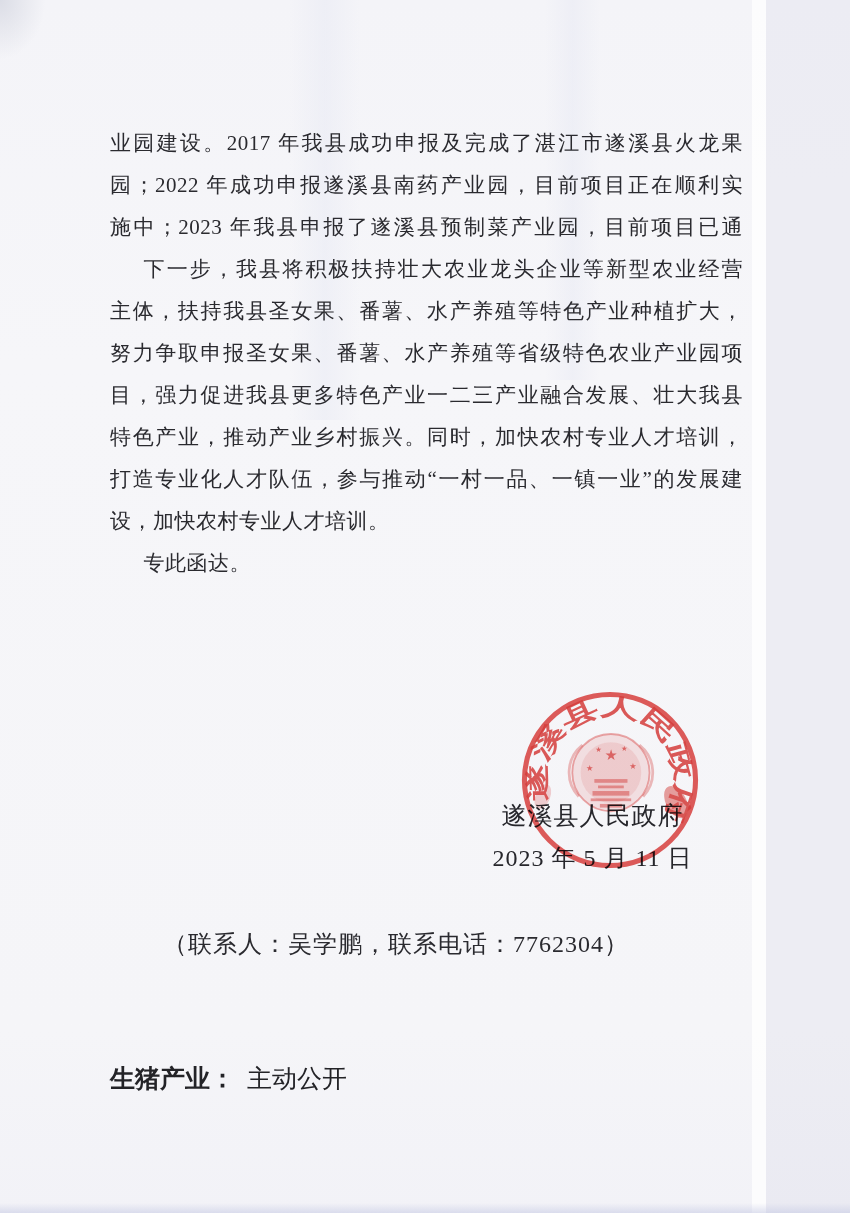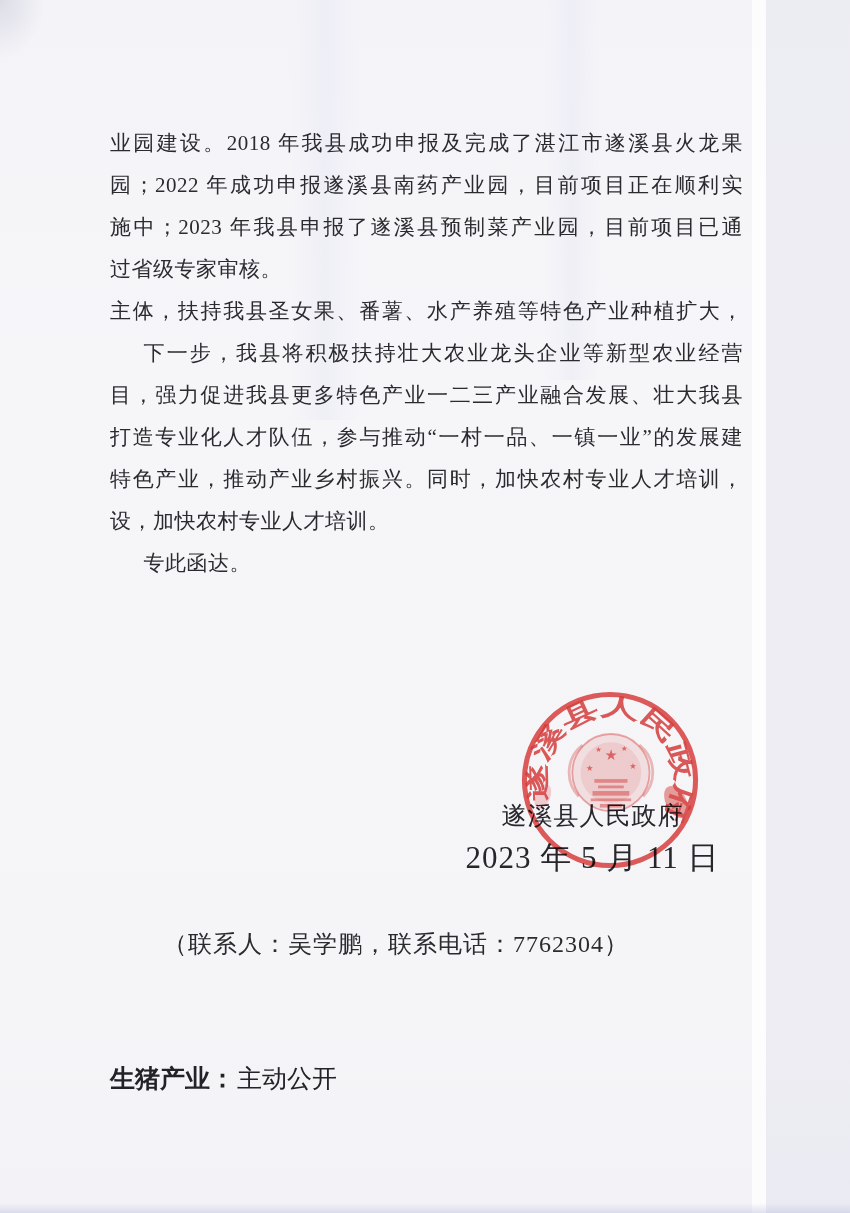--- a/index.html
+++ b/index.html
@@ -38,33 +38,33 @@
   .line { width: 100%; }
   .line.justify { text-align: justify; text-align-last: justify; }
   .line.indent { text-indent: 1.6em; }
 
   
   .signature {
     position: absolute; left: 455px; top: 801px; width: 275px;
     text-align: center; color: #26262b; z-index: 2;
   }
   .sig-name { font-size: 25px; line-height: 30px; letter-spacing: 1px; }
-  .sig-date { font-size: 31px; line-height: 30px; margin-top: 12px; letter-spacing: 1px; }
+  .sig-date { font-size: 24px; line-height: 30px; margin-top: 12px; letter-spacing: 1px; }
 
   
   .contact-line {
     position: absolute; left: 163px; top: 928px;
     font-size: 24px; color: #2a2a2f; letter-spacing: 1px; text-align: right;
   }
   .footer-line {
     position: absolute; left: 110px; top: 1062px;
     font-size: 25px; color: #232327;
   }
   .footer-label { font-weight: bold; font-family: "Liberation Sans", "DejaVu Sans", sans-serif; }
-  .footer-value { margin-left: 2px; }
+  .footer-value { margin-left: 12px; }
 
   
   .seal {
     position: absolute; left: 518px; top: 688px; width: 184px; height: 184px;
     z-index: 3; mix-blend-mode: multiply; filter: blur(0.4px);
     pointer-events: none;
   }
   .seal-ring { fill: none; stroke: #e04744; stroke-width: 5.5; opacity: 0.88; }
   .seal-arc { font-size: 27px; font-weight: bold; fill: #dd3f3d; opacity: 0.85;
     font-family: "Liberation Serif", serif; }
@@ -82,29 +82,29 @@
 <div class="page">
 
   <div class="streak-a"></div>
   <div class="streak-b"></div>
   <div class="corner-tl"></div>
   <div class="edge-right-strip"></div>
   <div class="edge-right"></div>
   <div class="edge-bottom"></div>
 
   <div class="letter-body">
-    <div class="line justify">业园建设。2018 年我县成功申报及完成了湛江市遂溪县火龙果</div>
+    <div class="line justify">业园建设。2017 年我县成功申报及完成了湛江市遂溪县火龙果</div>
     <div class="line justify">园；2022 年成功申报遂溪县南药产业园，目前项目正在顺利实</div>
     <div class="line justify">施中；2023 年我县申报了遂溪县预制菜产业园，目前项目已通</div>
-    <div class="line">过省级专家审核。</div>
+    <div class="line justify indent">下一步，我县将积极扶持壮大农业龙头企业等新型农业经营</div>
     <div class="line justify">主体，扶持我县圣女果、番薯、水产养殖等特色产业种植扩大，</div>
-    <div class="line justify indent">下一步，我县将积极扶持壮大农业龙头企业等新型农业经营</div>
+    <div class="line justify">努力争取申报圣女果、番薯、水产养殖等省级特色农业产业园项</div>
     <div class="line justify">目，强力促进我县更多特色产业一二三产业融合发展、壮大我县</div>
+    <div class="line justify">特色产业，推动产业乡村振兴。同时，加快农村专业人才培训，</div>
     <div class="line justify">打造专业化人才队伍，参与推动“一村一品、一镇一业”的发展建</div>
-    <div class="line justify">特色产业，推动产业乡村振兴。同时，加快农村专业人才培训，</div>
     <div class="line">设，加快农村专业人才培训。</div>
     <div class="line indent">专此函达。</div>
   </div>
 
   <div class="signature">
     <div class="sig-name">遂溪县人民政府</div>
     <div class="sig-date">2023 年 5 月 11 日</div>
   </div>
 
   <svg class="seal" viewBox="0 0 200 200" aria-hidden="true">

